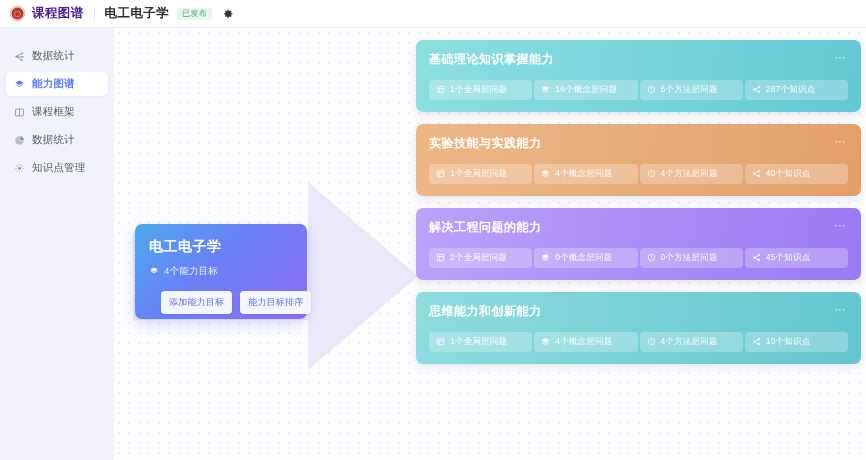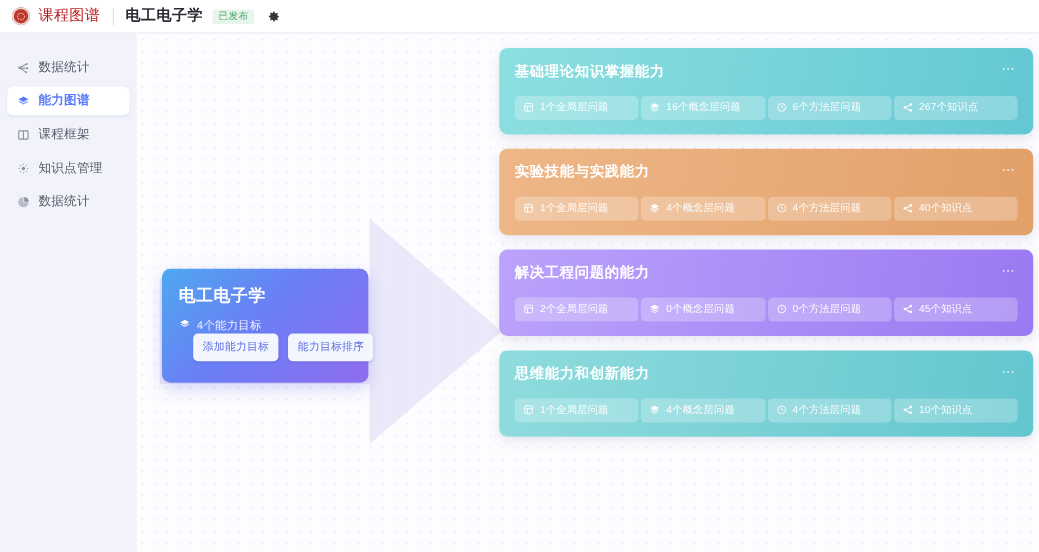--- a/index.html
+++ b/index.html
@@ -22,21 +22,21 @@
     width:15px;height:15px;border-radius:50%;
     background:#c0392b;
     display:flex;align-items:center;justify-content:center;
     margin-right:7px;flex:0 0 auto;
     box-shadow:inset 0 0 0 1.5px #e8d9d7;
   }
   .logo .glyph{
     color:#fff;font-size:8px;font-weight:bold;line-height:1;
     font-family:"DejaVu Sans",sans-serif;
   }
-  .app-title{font-size:12.5px;font-weight:normal;color:#b91c1c;letter-spacing:.4px;}
+  .app-title{font-size:12.5px;font-weight:bold;color:#4c1d95;letter-spacing:.4px;}
   .divider-v{width:1px;height:14px;background:#e2e2e8;margin:0 10px;}
   .course-title{font-size:12.5px;font-weight:bold;color:#2b2b33;letter-spacing:.4px;}
   .status-badge{
     margin-left:8px;background:#e8f5ec;color:#4fa86b;
     font-size:8px;border-radius:3px;padding:2px 5px;line-height:1;
     letter-spacing:.3px;
   }
   .gear-btn{
     margin-left:9px;width:13px;height:13px;display:flex;
     align-items:center;justify-content:center;cursor:pointer;
@@ -84,21 +84,21 @@
     background:linear-gradient(135deg,#4ea8f0 0%,#6a7ff5 45%,#8f6df0 100%);
     box-shadow:0 5px 14px rgba(105,110,230,.28);
     box-sizing:border-box;padding:14px 14px 0 14px;
     z-index:3;color:#fff;
   }
   .cc-title{font-size:14px;font-weight:bold;letter-spacing:.5px;}
   .cc-sub{
     display:flex;align-items:center;gap:5px;
     margin-top:9px;font-size:9.5px;color:#f0f0ff;letter-spacing:.2px;
   }
-  .cc-btns{display:flex;gap:8px;padding-left:12px;}
+  .cc-btns{display:flex;gap:8px;margin-top:13px;padding-left:12px;}
   .cc-btn{
     background:#f4f6ff;color:#5b6ee0;border:none;border-radius:4px;
     font-size:9px;padding:5px 8px;cursor:pointer;letter-spacing:.2px;
     font-family:inherit;white-space:nowrap;
     box-shadow:0 1px 2px rgba(60,70,160,.15);
   }
 
   
   .cards{position:absolute;left:302px;top:12px;width:445px;z-index:2;}
   .ability-card{
@@ -175,35 +175,35 @@
           <rect x="3.5" y="4.5" width="17" height="15" rx="1.6"></rect>
           <path d="M12 4.8v14.4"></path>
         </svg>
       </span>
       <span class="nav-label">课程框架</span>
     </div>
 
     <div class="nav-item">
       <span class="nav-ico">
         <svg width="11" height="11" viewBox="0 0 24 24" fill="#8b90a3">
+          <path d="M12 2.6A9.4 9.4 0 1021.4 12H12V2.6z" opacity=".55"></path>
+          <path d="M13.4 2.6V11h8.4a9.4 9.4 0 00-8.4-8.4z"></path>
+        </svg>
+      </span>
+      <span class="nav-label">数据统计</span>
+    </div>
+
+    <div class="nav-item">
+      <span class="nav-ico">
+        <svg width="11" height="11" viewBox="0 0 24 24" fill="#8b90a3">
           <circle cx="12" cy="12" r="3.2"></circle>
           <path d="M12 2.5l1.6 2.6h-3.2L12 2.5zm0 19l-1.6-2.6h3.2L12 21.5zM2.5 12l2.6-1.6v3.2L2.5 12zm19 0l-2.6 1.6v-3.2L21.5 12zM5.3 5.3l3 .4-1.6 2.6-1.4-3zm13.4 13.4l-3-.4 1.6-2.6 1.4 3zm0-13.4l-1.4 3-1.6-2.6 3-.4zM5.3 18.7l1.4-3 1.6 2.6-3 .4z"></path>
         </svg>
       </span>
       <span class="nav-label">知识点管理</span>
-    </div>
-
-    <div class="nav-item">
-      <span class="nav-ico">
-        <svg width="11" height="11" viewBox="0 0 24 24" fill="#8b90a3">
-          <path d="M12 2.6A9.4 9.4 0 1021.4 12H12V2.6z" opacity=".55"></path>
-          <path d="M13.4 2.6V11h8.4a9.4 9.4 0 00-8.4-8.4z"></path>
-        </svg>
-      </span>
-      <span class="nav-label">数据统计</span>
     </div>
   </div>
 
   <div class="canvas">
 
     <svg class="arrow" viewBox="0 0 285 188" preserveAspectRatio="none">
       <path d="M0 50 H175 V0 L285 94 L175 188 V138 H0 Z" fill="#e8e5f8" opacity=".85"></path>
     </svg>
 
     <div class="course-card">

